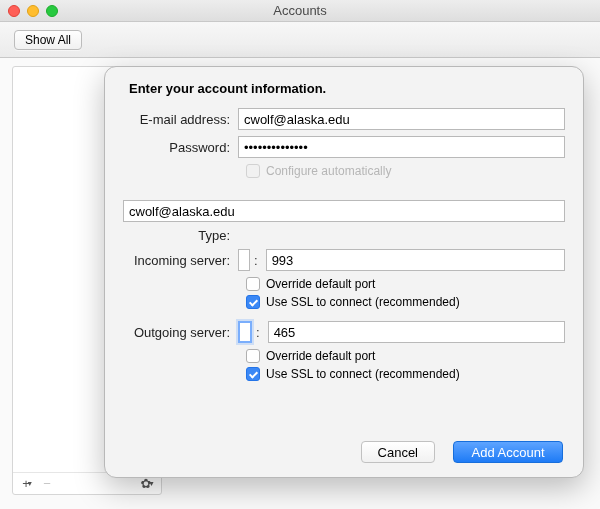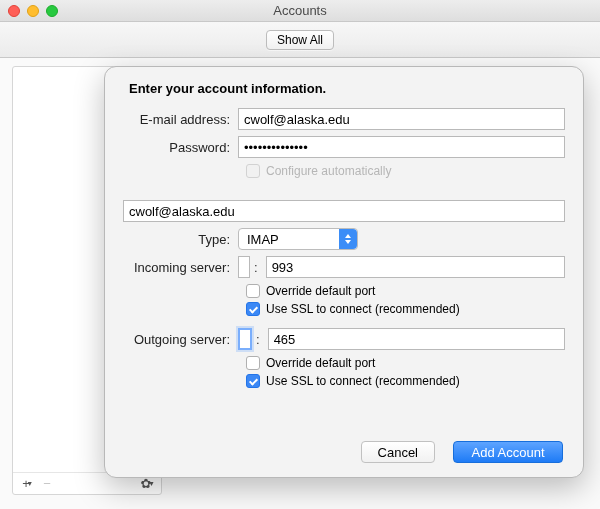--- a/index.html
+++ b/index.html
@@ -8,21 +8,21 @@
 
 .titlebar { height: 22px; background: linear-gradient(#ededed, #dedede); display: flex; align-items: center; padding: 0 8px; border-bottom: 1px solid #c8c8c8; position: relative; }
 .traffic { display: flex; gap: 7px; }
 .tl { width: 12px; height: 12px; border-radius: 50%; }
 .tl.close { background: #ff5f57; border: 0.5px solid #e24238; }
 .tl.min { background: #ffbd2e; border: 0.5px solid #e1a116; }
 .tl.max { background: #28c940; border: 0.5px solid #1dad2c; }
 .winTitle { position: absolute; left: 0; right: 0; text-align: center; font-size: 13px; color: #4a4a4a; }
 
 
-.toolbar { height: 36px; background: linear-gradient(#f7f7f7, #ebebeb); border-bottom: 1px solid #c8c8c8; display: flex; align-items: center; padding: 0 14px; justify-content: center; }
+.toolbar { height: 36px; background: linear-gradient(#f7f7f7, #ebebeb); border-bottom: 1px solid #c8c8c8; display: flex; align-items: center; padding: 0 14px; }
 .btn-showall { background: linear-gradient(#fefefe, #f1f1f1); border: 1px solid #bcbcbc; border-radius: 4px; padding: 2px 10px; font-size: 12px; box-shadow: 0 1px 0 rgba(255,255,255,.5); cursor: default; }
 
 
 .maincontent { position: relative; height: calc(509px - 22px - 36px); background: #fafafa; }
 
 
 .sidebar { position: absolute; left: 12px; top: 8px; width: 150px; bottom: 14px; background: #fff; border: 1px solid #d6d6d6; border-radius: 3px; }
 .sidebar-footer { position: absolute; left: 0; right: 0; bottom: 0; height: 22px; border-top: 1px solid #e6e6e6; display: flex; align-items: center; padding: 0 4px; }
 .sb-btn { width: 20px; height: 18px; display: flex; align-items: center; justify-content: center; color: #555; font-size: 13px; cursor: default; }
 .sb-btn.disabled { color: #c4c4c4; }
@@ -129,26 +129,20 @@
     <div class="gap"></div>
 
     <div class="row">
       <div class="fieldcol">
         <input class="txt" value="cwolf@alaska.edu" style="">
       </div>
     </div>
 
     <div class="row">
       <div class="lblcol">Type:</div>
-      <div class="fieldcol">
-        <div class="select-wrap">
-          <span>IMAP</span>
-          <span class="select-arrows"></span>
-        </div>
-      </div>
     </div>
 
     <div class="row">
       <div class="lblcol">Incoming server:</div>
       <div class="fieldcol">
         <input class="txt" style="flex: 1 1 0%;" value="imap.gmail.com">
         <span class="colon">:</span>
         <input class="txt port" value="993" style="">
       </div>
     </div>

